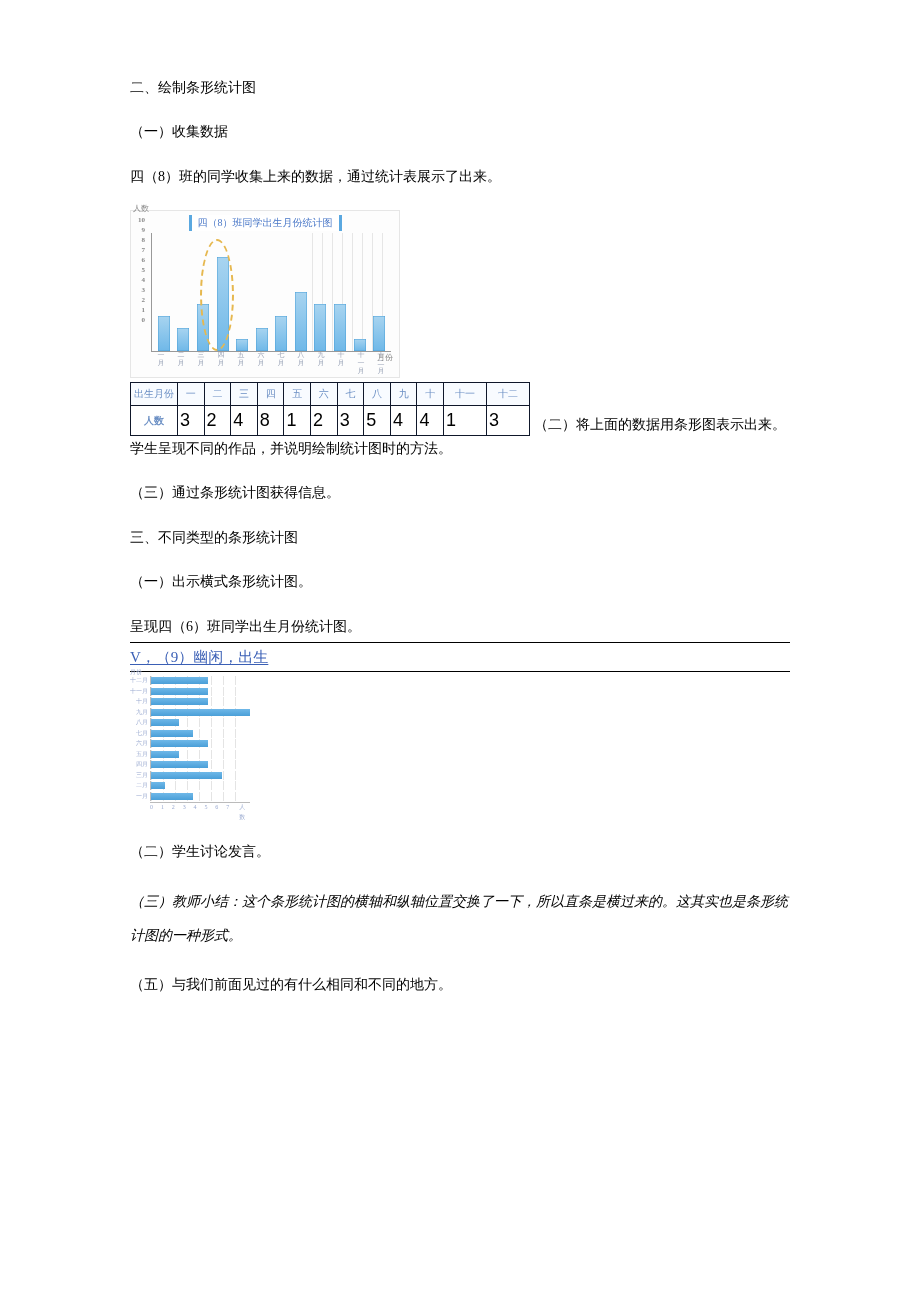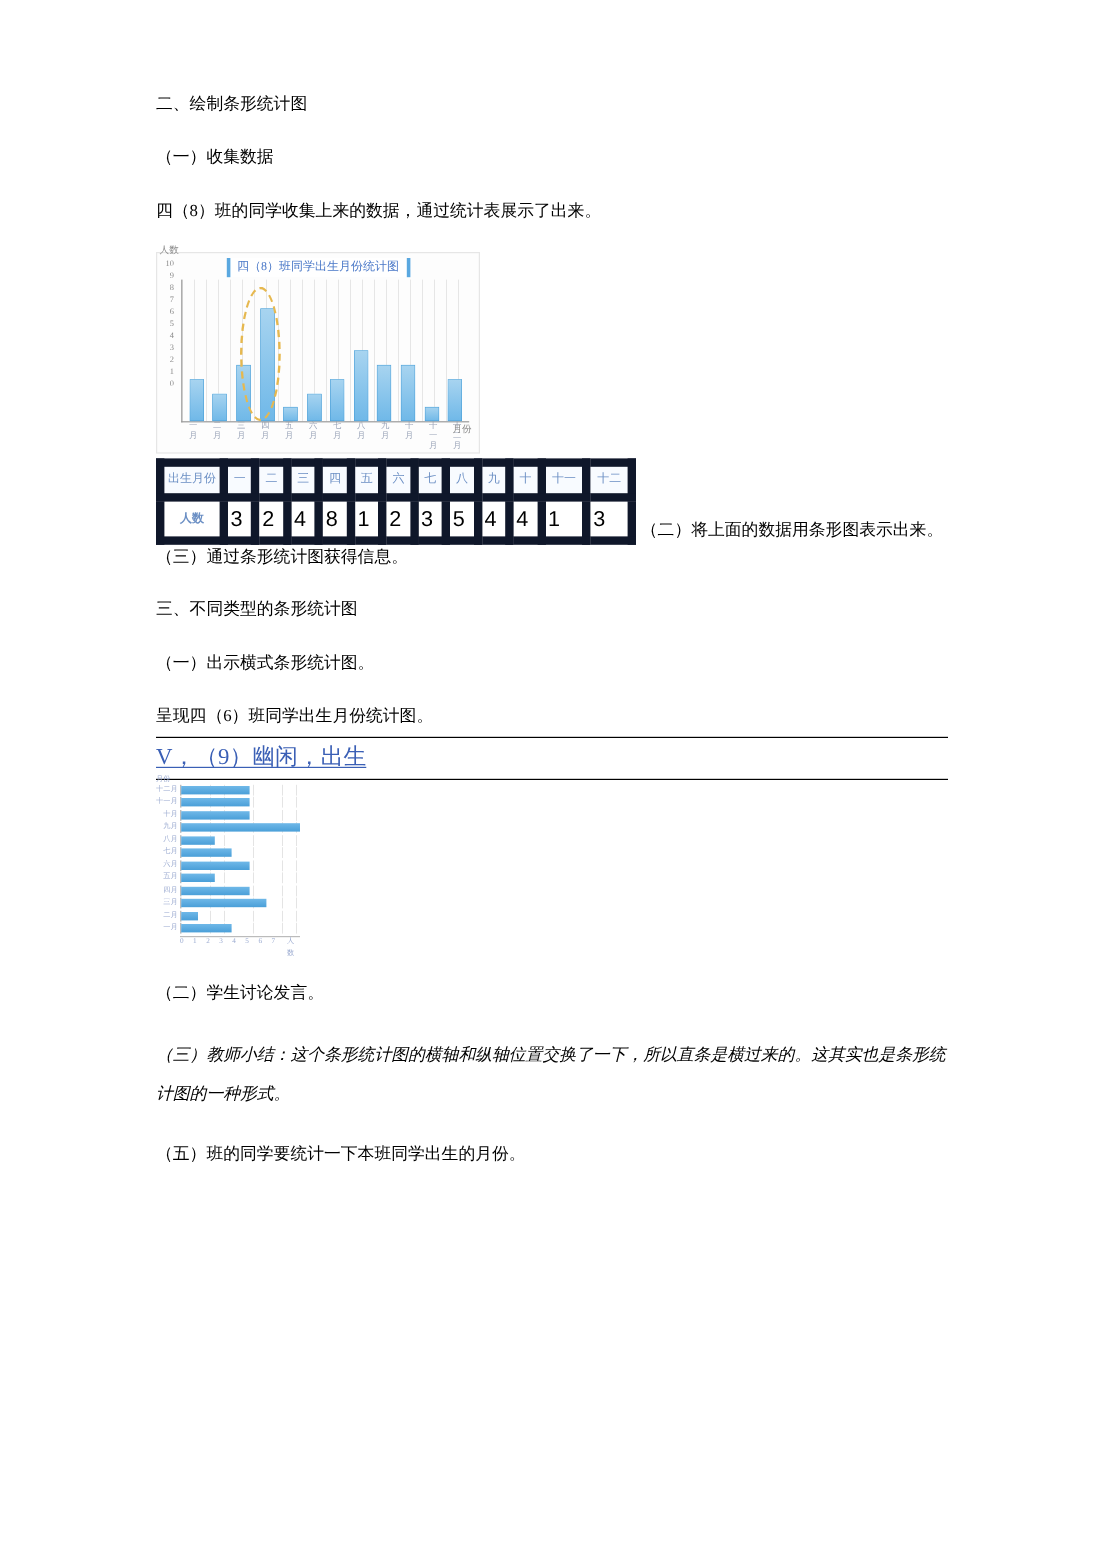--- a/index.html
+++ b/index.html
@@ -89,21 +89,21 @@
   .chart1-yticks {
     position: absolute;
     left: 2px;
     top: 4px;
     font-size: 7px;
     color: #888;
     line-height: 10px;
     text-align: right;
     width: 12px;
   }
-  .chart1-yticks div { height: 10px; }
+  .chart1-yticks div { height: 10px; font-weight: bold; }
   .chart1-xticks {
     display: flex;
     justify-content: space-around;
     margin-left: 16px;
     margin-right: 4px;
     font-size: 7px;
     color: #9aa4b8;
   }
   .chart1-xticks span {
     display: block;
@@ -122,21 +122,21 @@
     pointer-events: none;
   }
   
   .data-table {
     margin-top: 2px;
     border-collapse: collapse;
     font-size: 11px;
     width: 400px;
   }
   .data-table th, .data-table td {
-    border: 7px solid #0f172a;
+    border: 1px solid #0f172a;
     text-align: center;
     padding: 0;
     height: 22px;
   }
   .data-table thead th {
     font-weight: normal;
     color: #6b8fc4;
     background: #f8fbff;
     font-size: 10px;
   }
@@ -167,21 +167,21 @@
   .underline-block {
     border-top: 1px solid #000;
     border-bottom: 1px solid #000;
     padding: 2px 0;
     margin: 0 0 4px 0;
   }
   .underline-text {
     color: #3a5fb5;
     text-decoration: underline;
     text-underline-offset: 2px;
-    font-size: 19px;
+    font-size: 15px;
     font-family: "SimSun", serif;
   }
   
   .chart2 {
     width: 120px;
     position: relative;
     margin-bottom: 18px;
   }
   .chart2-row {
     height: 9px;
@@ -324,20 +324,21 @@
             <td class="value">4</td>
             <td class="value">4</td>
             <td class="value">1</td>
             <td class="value">3</td>
           </tr>
       </tbody>
     </table>
     <span class="inline-after-table" style="margin-left:4px;">（二）将上面的数据用条形图表示出来。</span>
   </div>
 
+  <p class="para" style="margin-top:2px;">学生呈现不同的作品，并说明绘制统计图时的方法。</p>
 
   <p class="para">（三）通过条形统计图获得信息。</p>
 
   <p class="para">三、不同类型的条形统计图</p>
 
   <p class="para">（一）出示横式条形统计图。</p>
 
   <p class="para" style="margin-bottom:4px;">呈现四（6）班同学出生月份统计图。</p>
 
   <div class="underline-block">
@@ -432,15 +433,15 @@
         <span class="xunit">人数</span>
       </div>
   </div>
 
 
   <p class="para">（二）学生讨论发言。</p>
 
   <p class="para" style="line-height:2.4;font-style:italic;">（三）教师小结：这个条形统计图的横轴和纵轴位置交换了一下，所以直条是横过来的。这其实也是条形统计图的一种形式。</p>
 
 
-  <p class="para">（五）班的同学要统计一下本班同学出生的月份。</p>
+  <p class="para">（五）与我们前面见过的有什么相同和不同的地方。</p>
 
 </div>
 
 </body></html>

